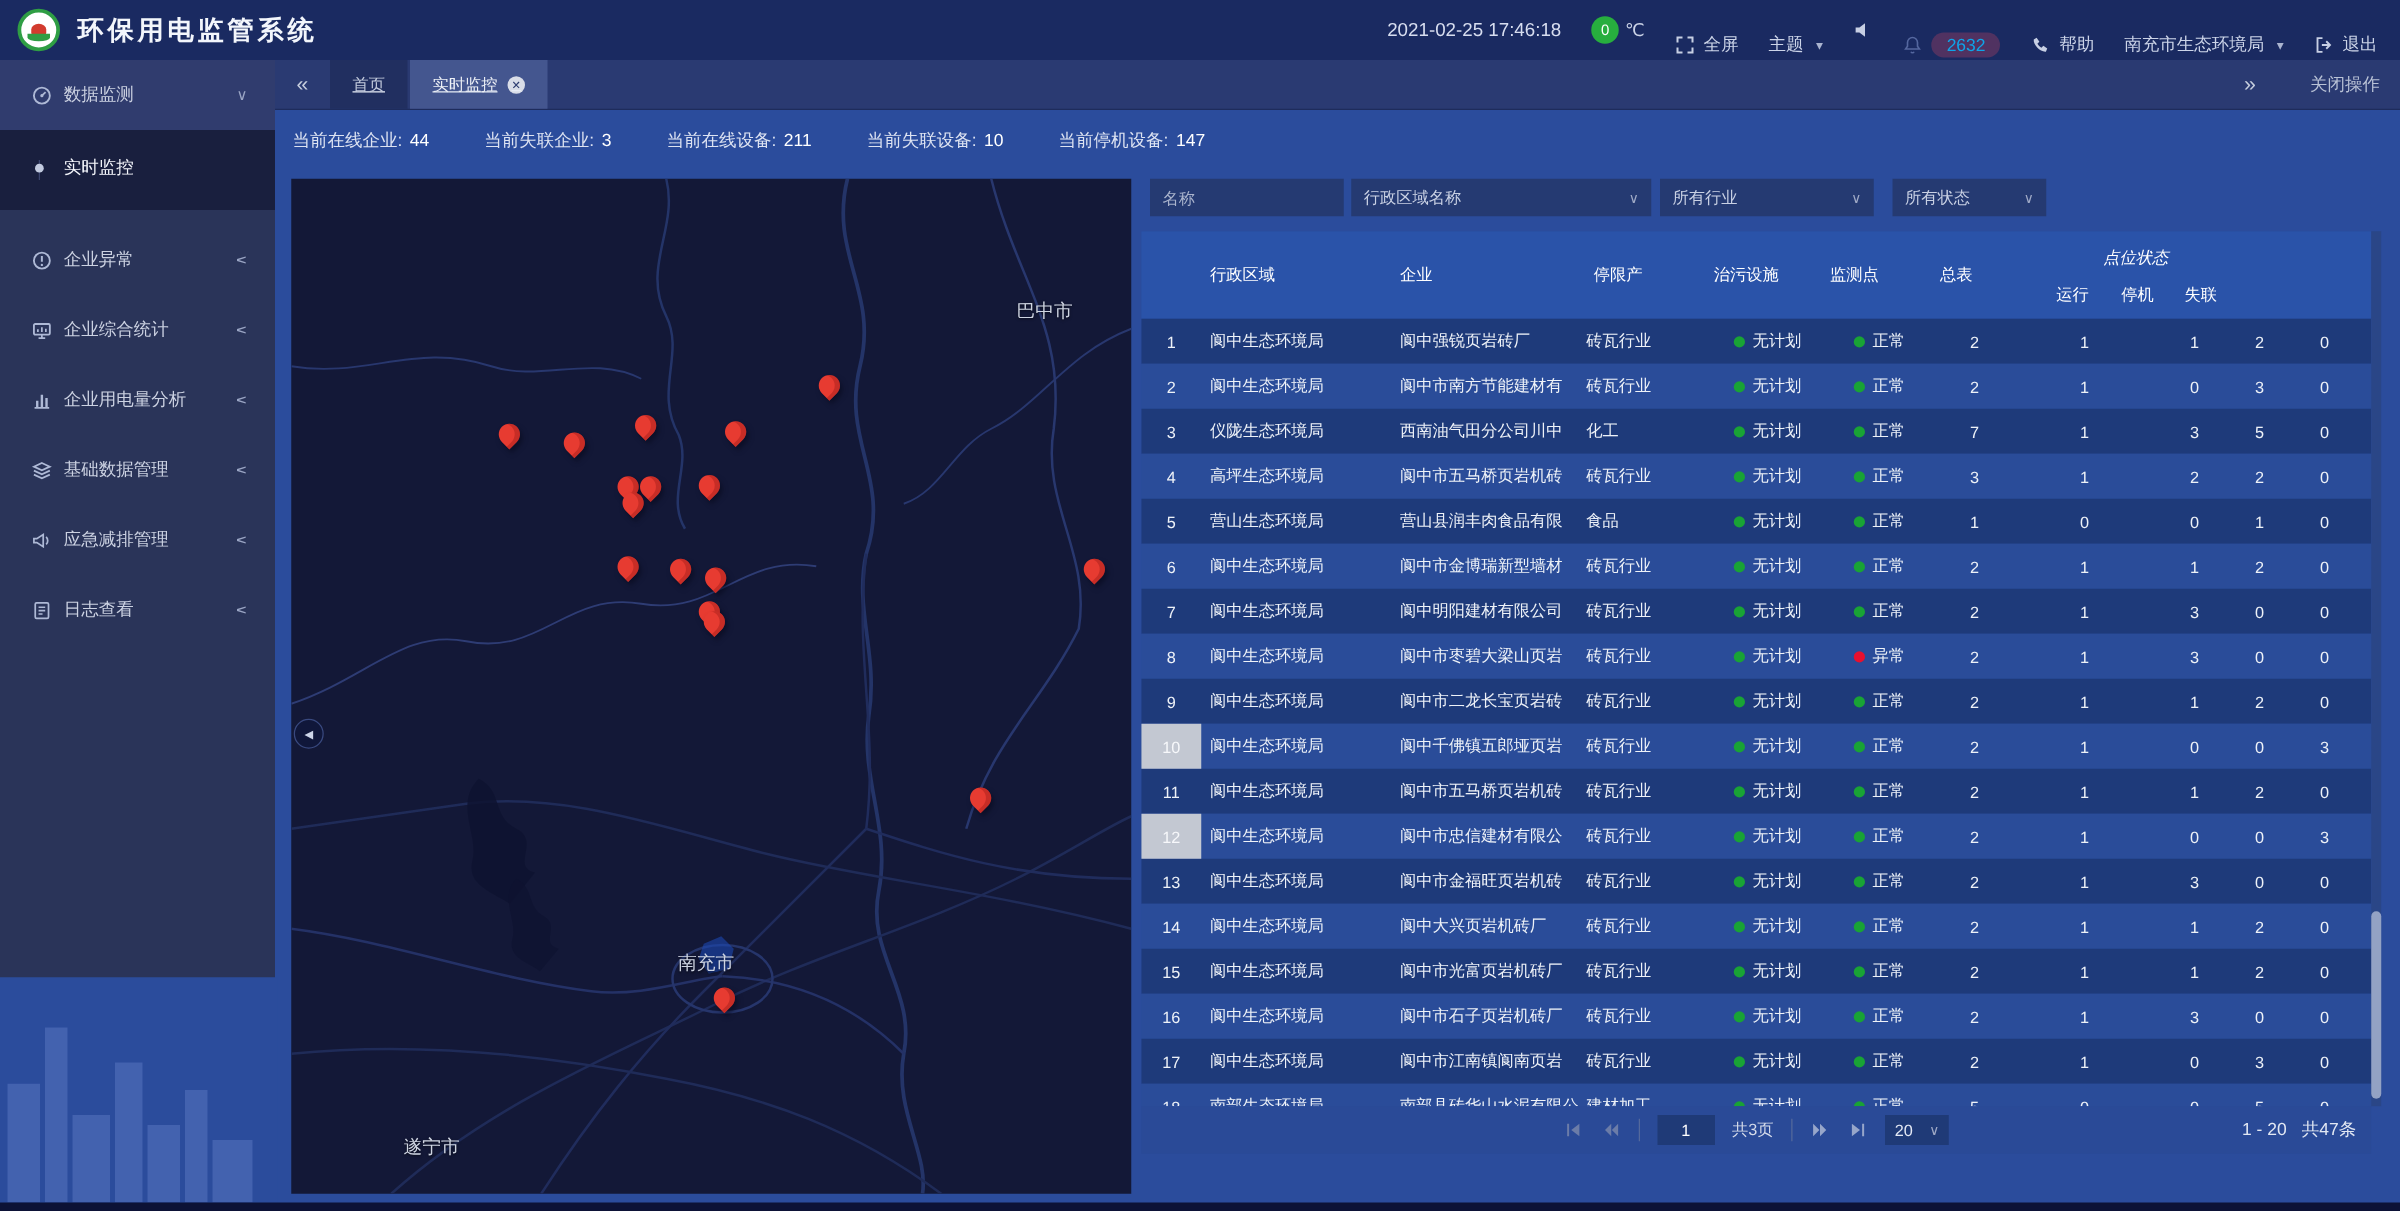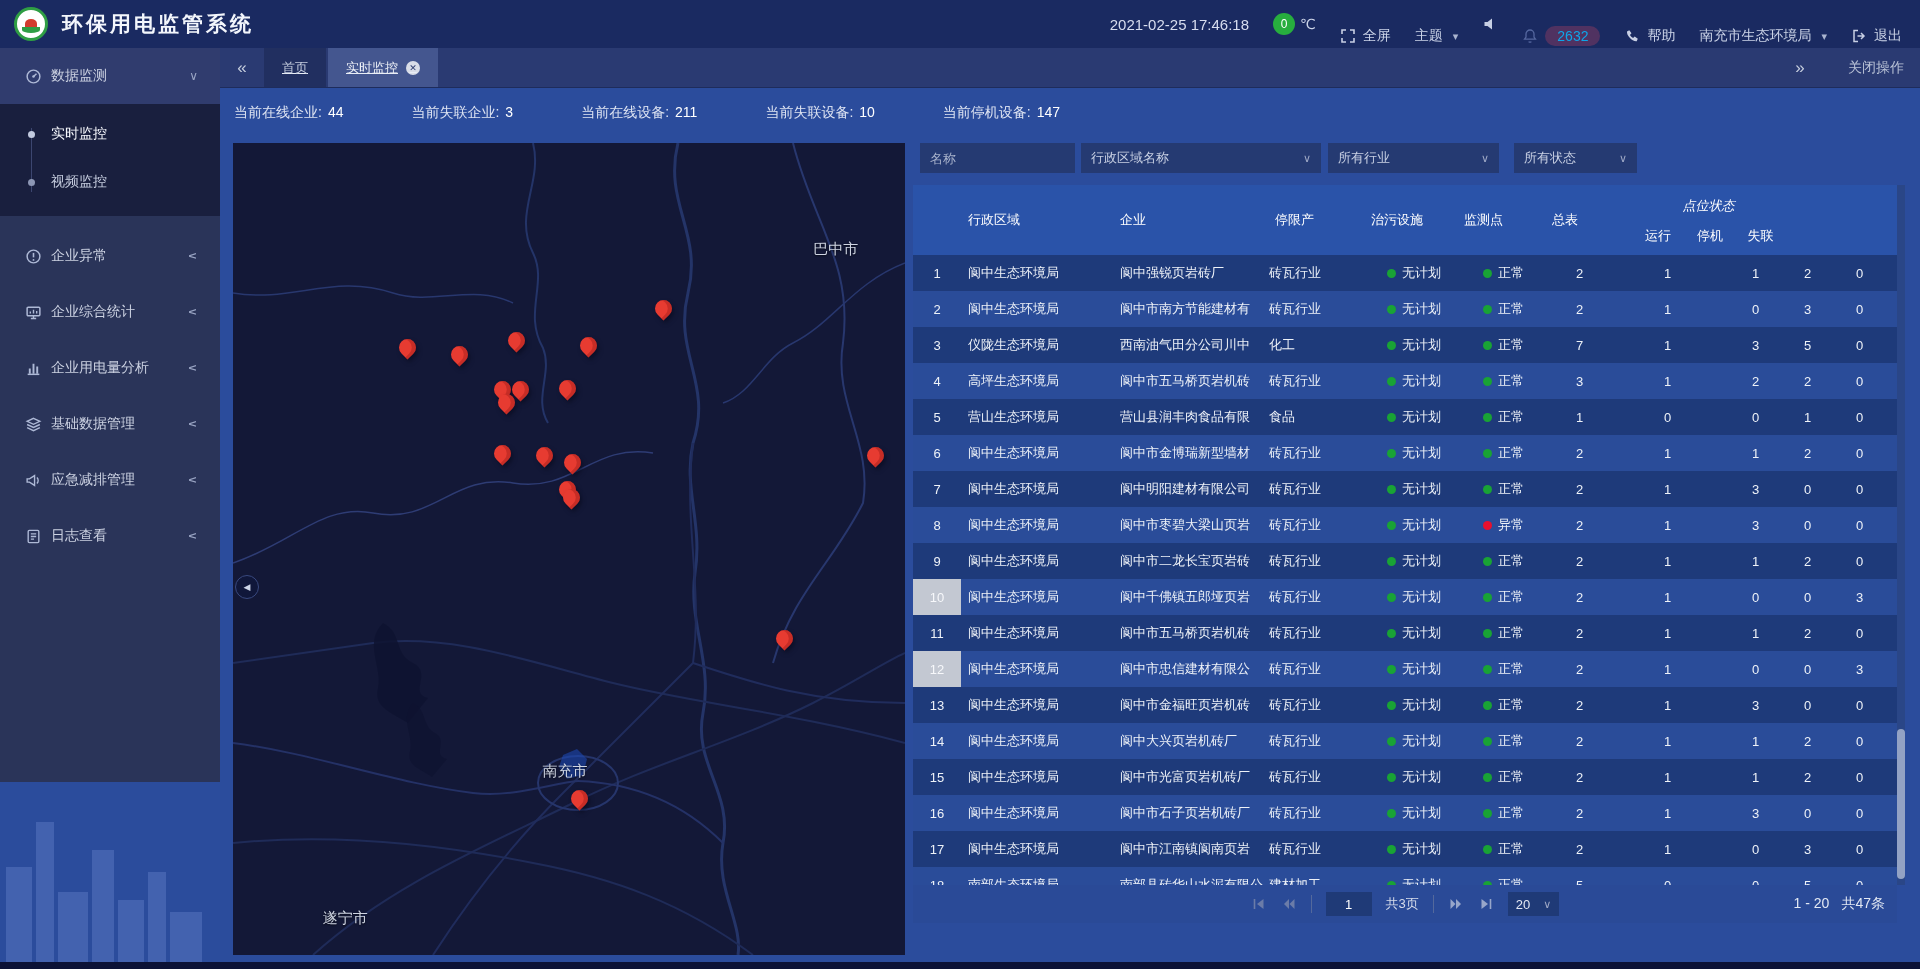--- a/index.html
+++ b/index.html
@@ -65,21 +65,21 @@
        background:#212f60;cursor:pointer;margin-right:2px;}
   .tab.active{background:#44568f;color:#eef1f7;}
   .tab-close{width:14px;height:14px;border-radius:50%;background:#d9dde8;color:#2c3b6f;
              font-size:9px;line-height:14px;text-align:center;margin-left:8px;cursor:pointer;}
   .tab-close::before{content:"✕";}
   .tabbar-right{margin-left:auto;display:flex;align-items:center;gap:26px;padding-right:16px;}
   .close-ops{font-size:14px;color:#b9c2d6;cursor:pointer;}
 
   
   .main{position:absolute;left:220px;top:88px;width:1700px;height:874px;background:#2b4c9c;}
-  .stats{position:absolute;left:14px;top:16px;display:flex;gap:68px;font-size:14px;}
+  .stats{position:absolute;left:14px;top:16px;display:flex;gap:44px;font-size:14px;}
   .stat-label{color:#dde3f2;}
   .stat-value{color:#ffffff;margin-left:6px;}
 
   
   .map{position:absolute;left:13px;top:55px;width:672px;height:812px;background:#131837;overflow:hidden;}
   .map svg.roads{position:absolute;left:0;top:0;width:100%;height:100%;}
   .city-label{position:absolute;font-size:15px;color:#cfd5e2;text-shadow:0 1px 2px rgba(0,0,0,.6);
               transform:translate(-50%,-50%);white-space:nowrap;}
   .pin-w{position:absolute;width:17px;height:17px;filter:drop-shadow(2px 3px 2px rgba(5,8,25,.55));}
   .pin{width:17px;height:17px;background:#e73b31;border-radius:50% 50% 50% 0;
@@ -209,24 +209,20 @@
           </svg></span>
         <span class="nav-label">数据监测</span>
         <span class="nav-caret">∨</span>
       </div>
       <div class="submenu">
         <span class="submenu-line"></span>
         <div class="sub-item active">
           <span class="sub-dot"></span>
           <span class="sub-label">实时监控</span>
         </div>
-        <div class="sub-item">
-          <span class="sub-dot"></span>
-          <span class="sub-label">视频监控</span>
-        </div>
       </div>
       <div class="nav-group grp-sep">
         <span class="nav-icon"><svg viewBox="0 0 16 16">
             <circle cx="8" cy="8" r="6" fill="none" stroke="currentColor" stroke-width="1.4"></circle>
             <path d="M8 4.6v4.2" stroke="currentColor" stroke-width="1.5"></path>
             <circle cx="8" cy="11.2" r="0.9" fill="currentColor"></circle>
           </svg></span>
         <span class="nav-label">企业异常</span>
         <span class="nav-caret closed">∨</span>
       </div>

